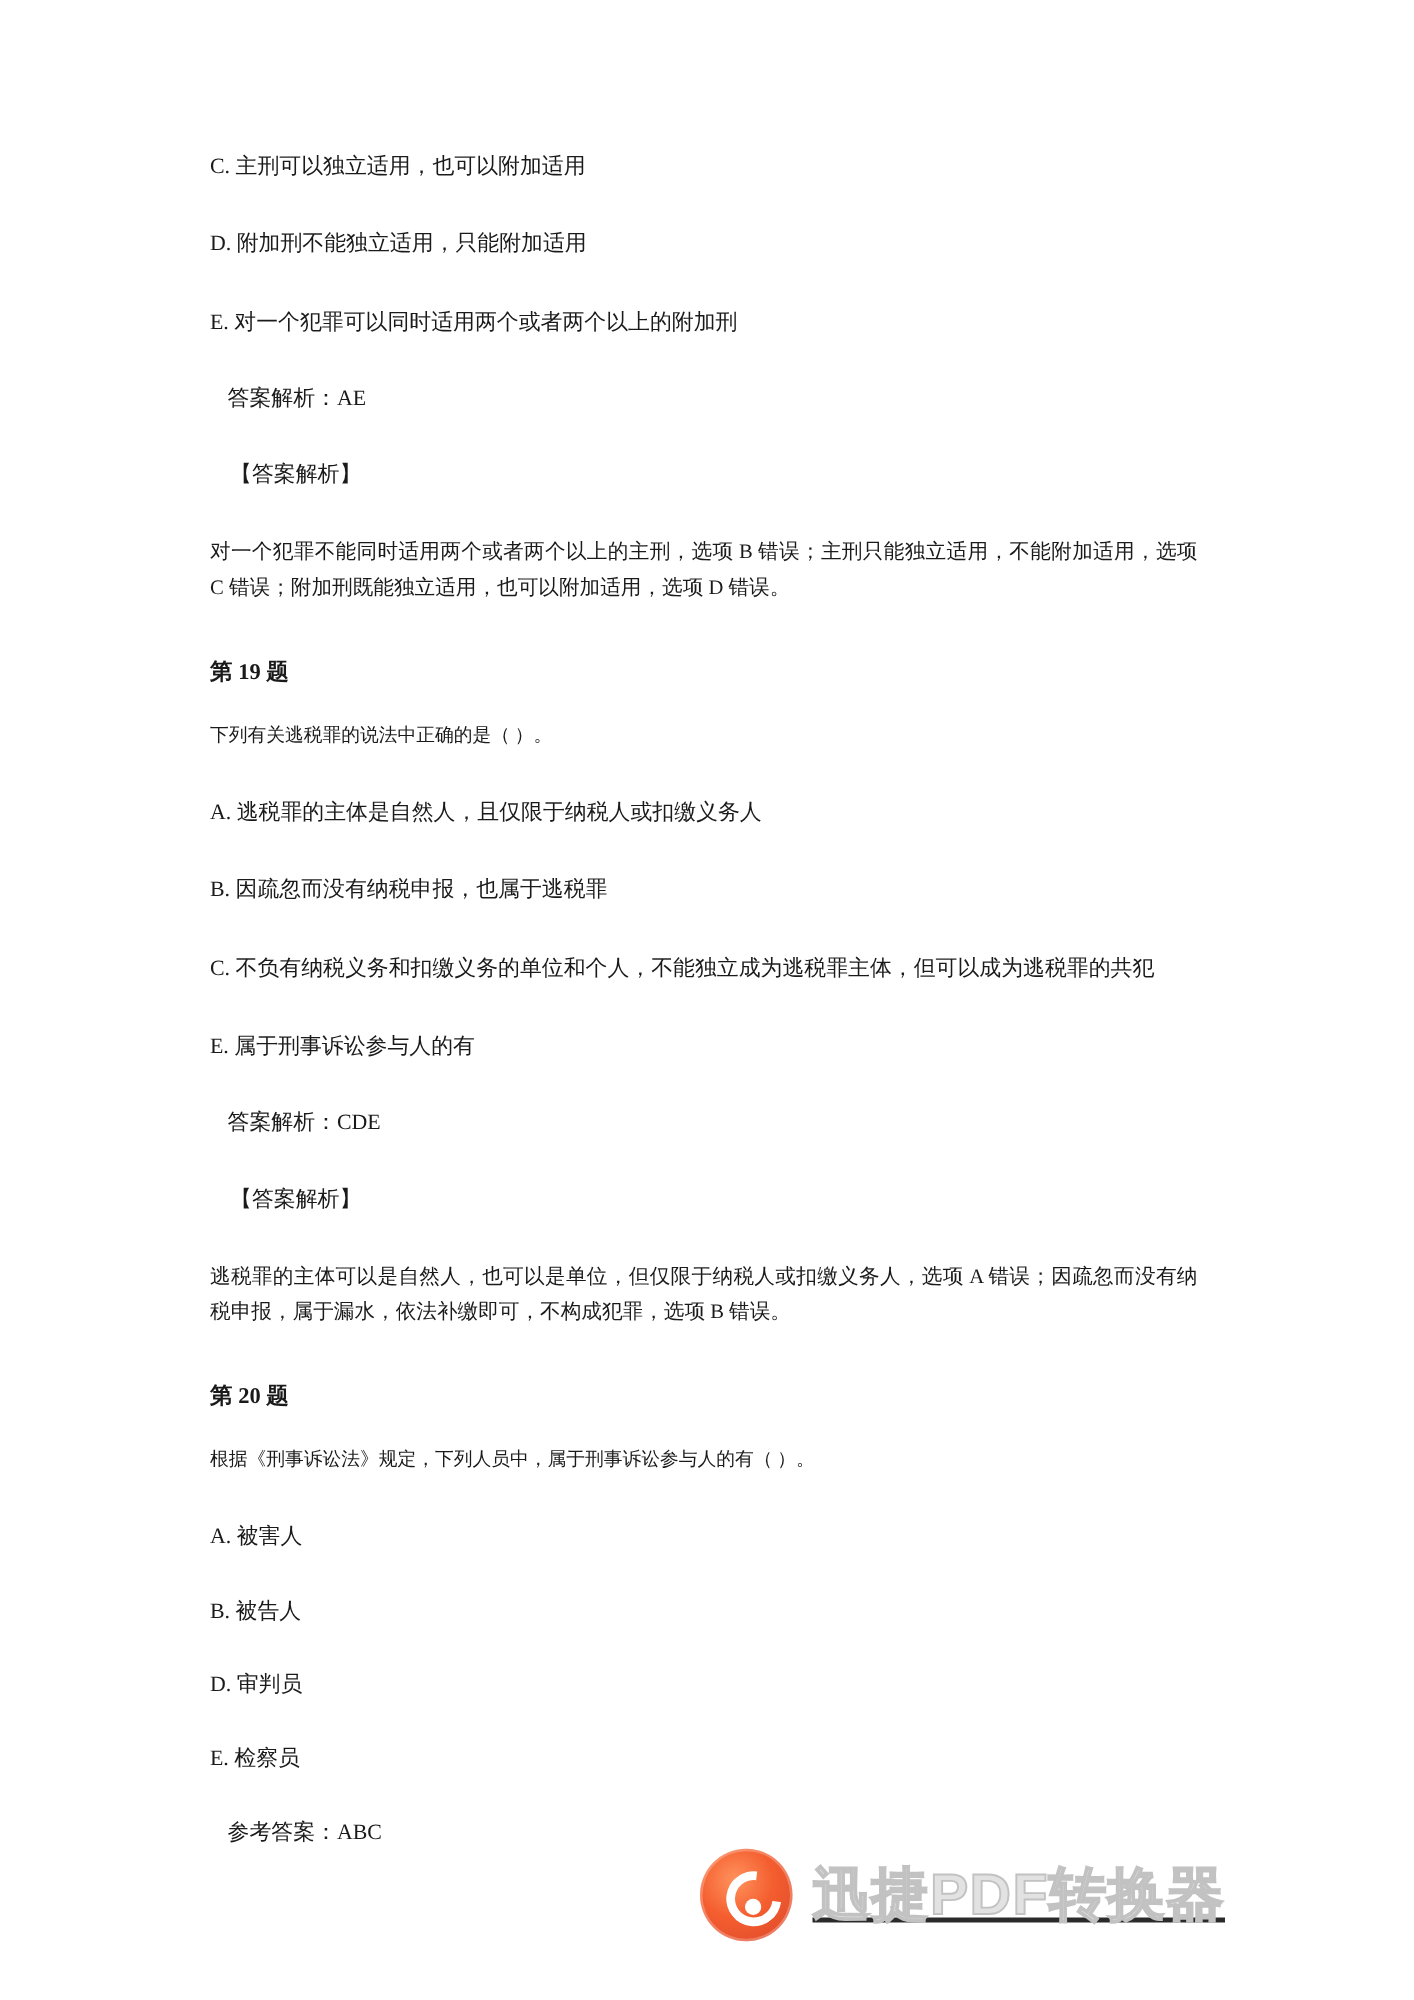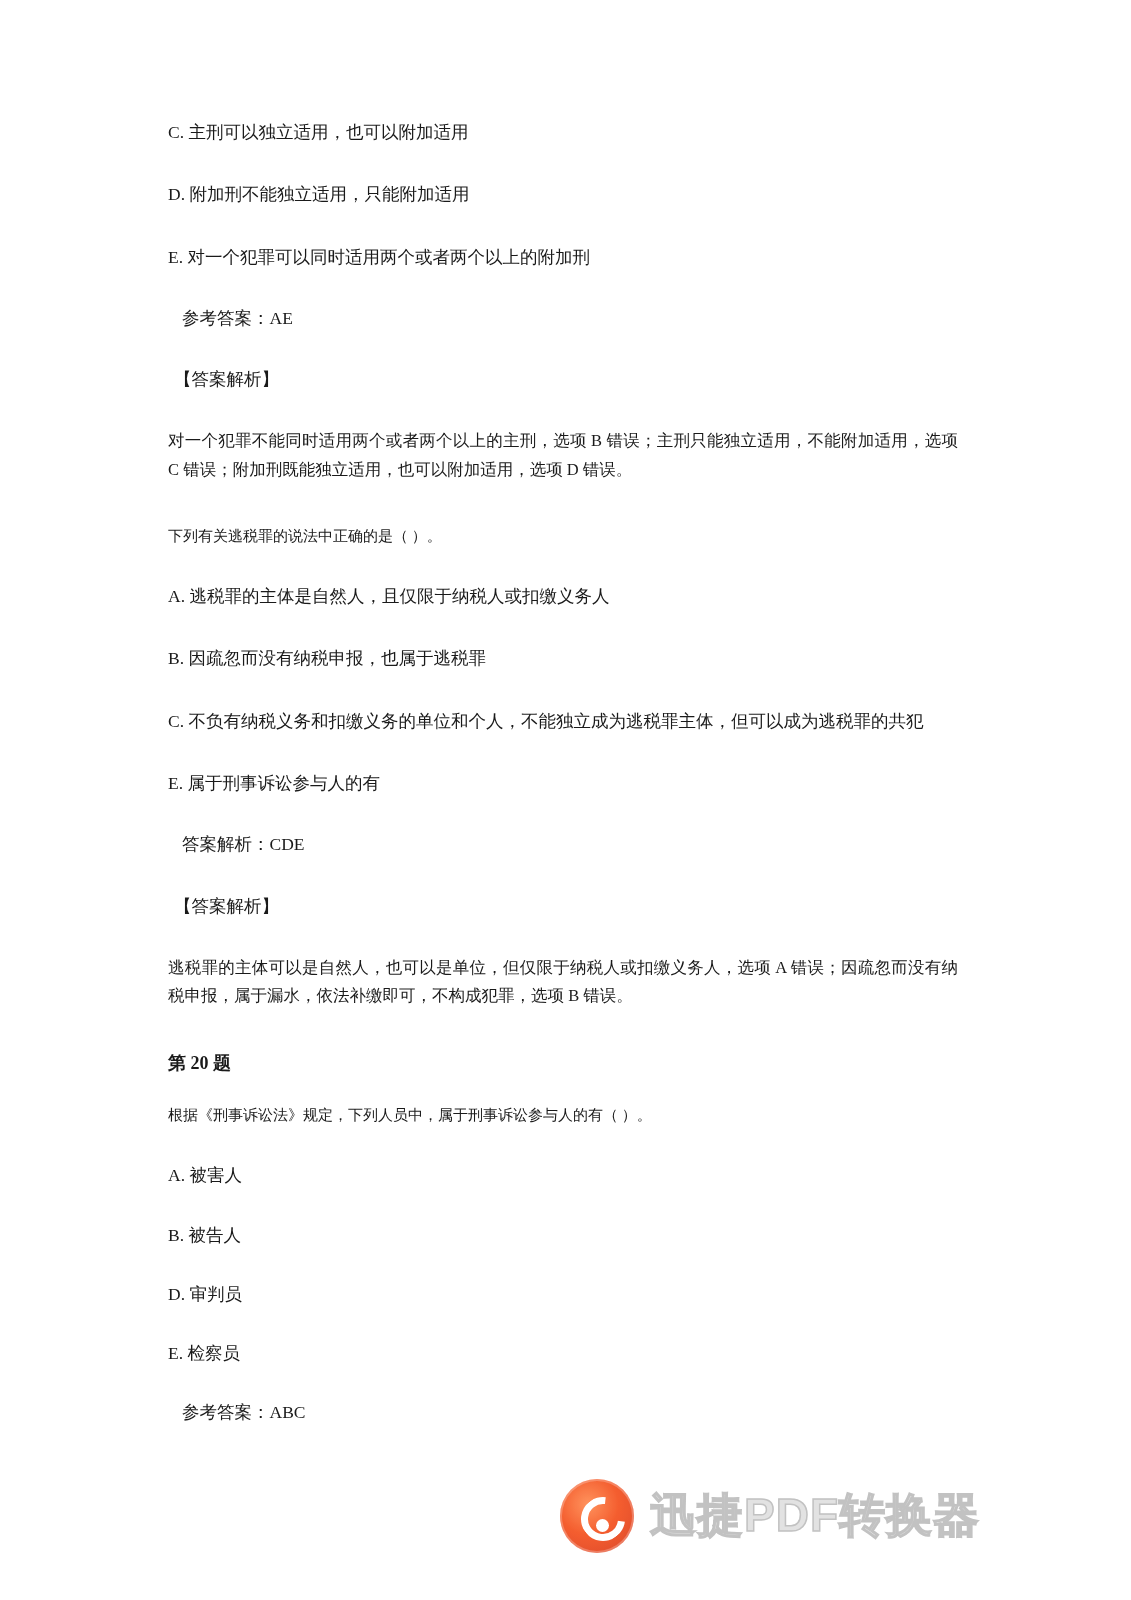--- a/index.html
+++ b/index.html
@@ -36,21 +36,21 @@
   }
   .answer-line {
     font-size: 17.5px;
     line-height: 1.55;
     margin: 0 0 34px 0;
     padding-left: 14px;
   }
   .bracket-head {
     font-size: 17.5px;
     line-height: 1.55;
-    margin: 0 0 34px 6px;
+    margin: 0 0 34px 16px;
   }
   .explain {
     font-size: 16.5px;
     line-height: 1.72;
     margin: 0 0 40px 0;
     text-align: justify;
   }
   .q-title {
     font-size: 18px;
     font-weight: bold;
@@ -68,20 +68,21 @@
   }
   .watermark {
     position: absolute;
     left: 560px;
     top: 1470px;
     width: 520px;
     height: 92px;
     display: flex;
     align-items: center;
     opacity: 0.92;
+    text-decoration: underline;
   }
   .wm-logo {
     width: 74px;
     height: 74px;
     border-radius: 50%;
     background: radial-gradient(circle at 38% 34%, #ff8a50 0%, #f4511e 45%, #d8371a 100%);
     position: relative;
     flex: 0 0 auto;
     box-shadow: inset 0 0 0 2px rgba(255,255,255,0.25);
   }
@@ -120,24 +121,25 @@
 </style>
 </head>
 <body>
 
 <div class="page">
 
   <div class="content">
     <div class="option">C. 主刑可以独立适用，也可以附加适用</div>
     <div class="option">D. 附加刑不能独立适用，只能附加适用</div>
     <div class="option">E. 对一个犯罪可以同时适用两个或者两个以上的附加刑</div>
-    <div class="answer-line">参考答案：AE</div>
+    <div class="answer-line">答案解析：AE</div>
     <div class="bracket-head">【答案解析】</div>
     <div class="explain">对一个犯罪不能同时适用两个或者两个以上的主刑，选项 B 错误；主刑只能独立适用，不能附加适用，选项 C 错误；附加刑既能独立适用，也可以附加适用，选项 D 错误。</div>
 
+    <div class="q-title">第 19 题</div>
     <div class="stem">下列有关逃税罪的说法中正确的是（      ）。</div>
     <div class="option">A. 逃税罪的主体是自然人，且仅限于纳税人或扣缴义务人</div>
     <div class="option">B. 因疏忽而没有纳税申报，也属于逃税罪</div>
     <div class="option">C. 不负有纳税义务和扣缴义务的单位和个人，不能独立成为逃税罪主体，但可以成为逃税罪的共犯</div>
     <div class="option">E. 属于刑事诉讼参与人的有</div>
     <div class="answer-line">答案解析：CDE</div>
     <div class="bracket-head">【答案解析】</div>
     <div class="explain">逃税罪的主体可以是自然人，也可以是单位，但仅限于纳税人或扣缴义务人，选项 A 错误；因疏忽而没有纳税申报，属于漏水，依法补缴即可，不构成犯罪，选项 B 错误。</div>
 
     <div class="q-title">第 20 题</div>

